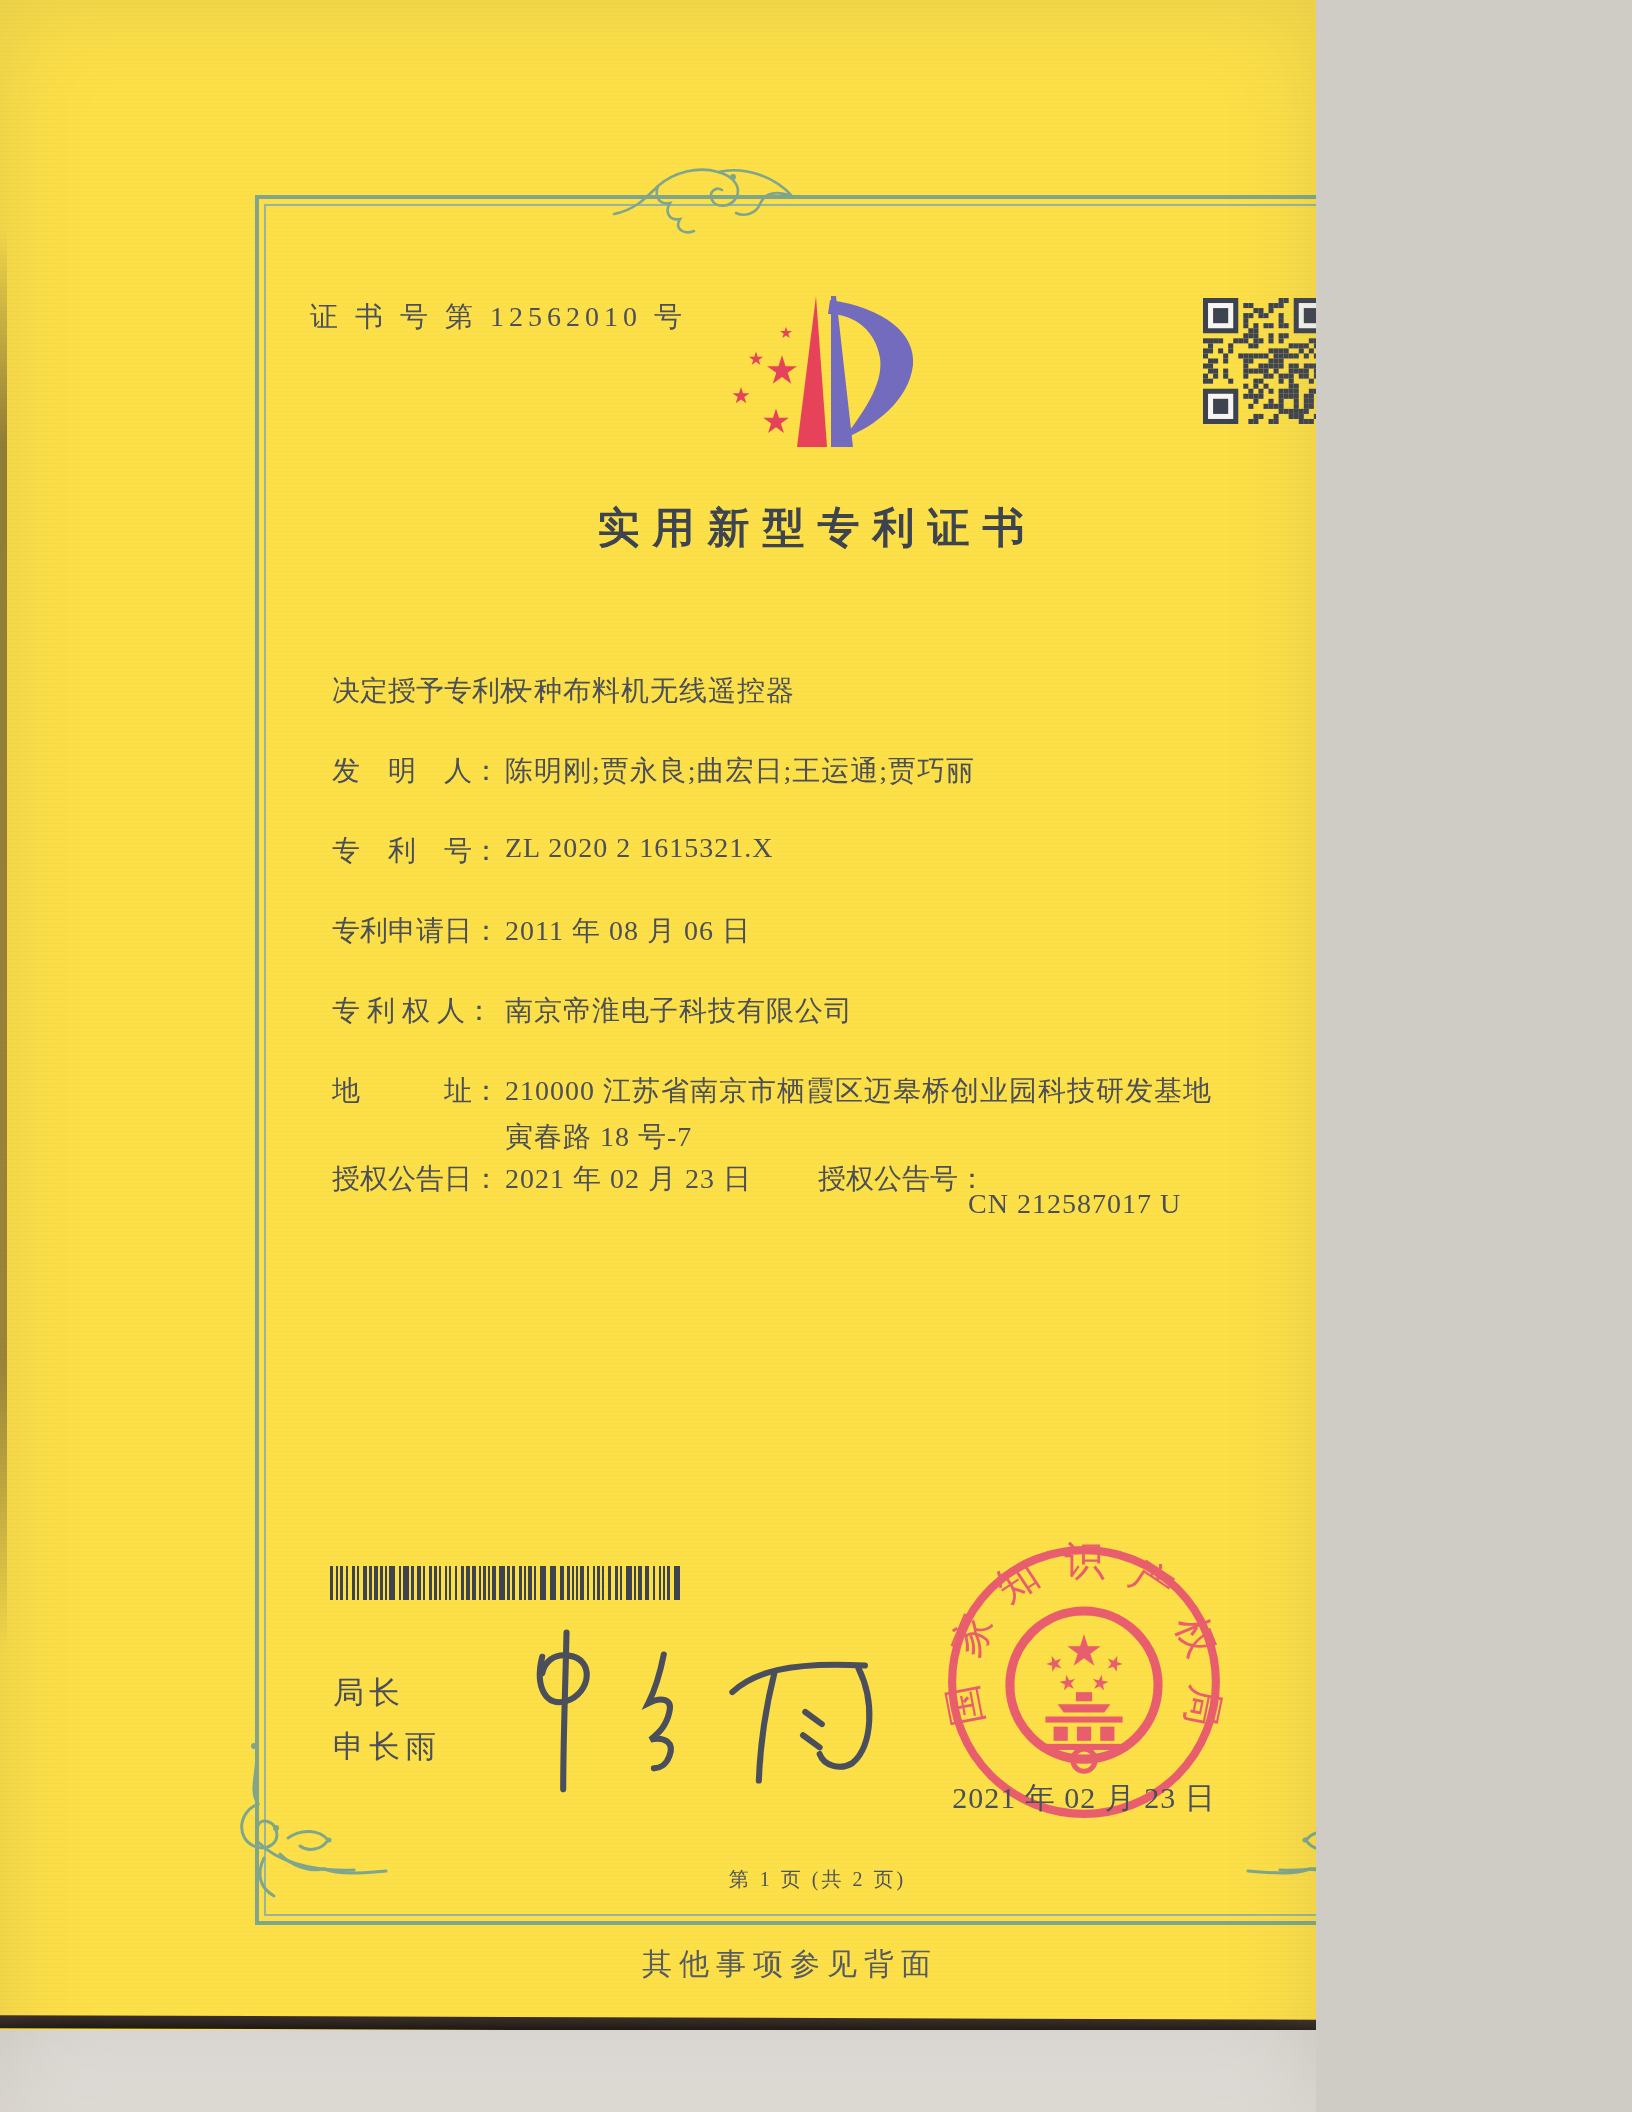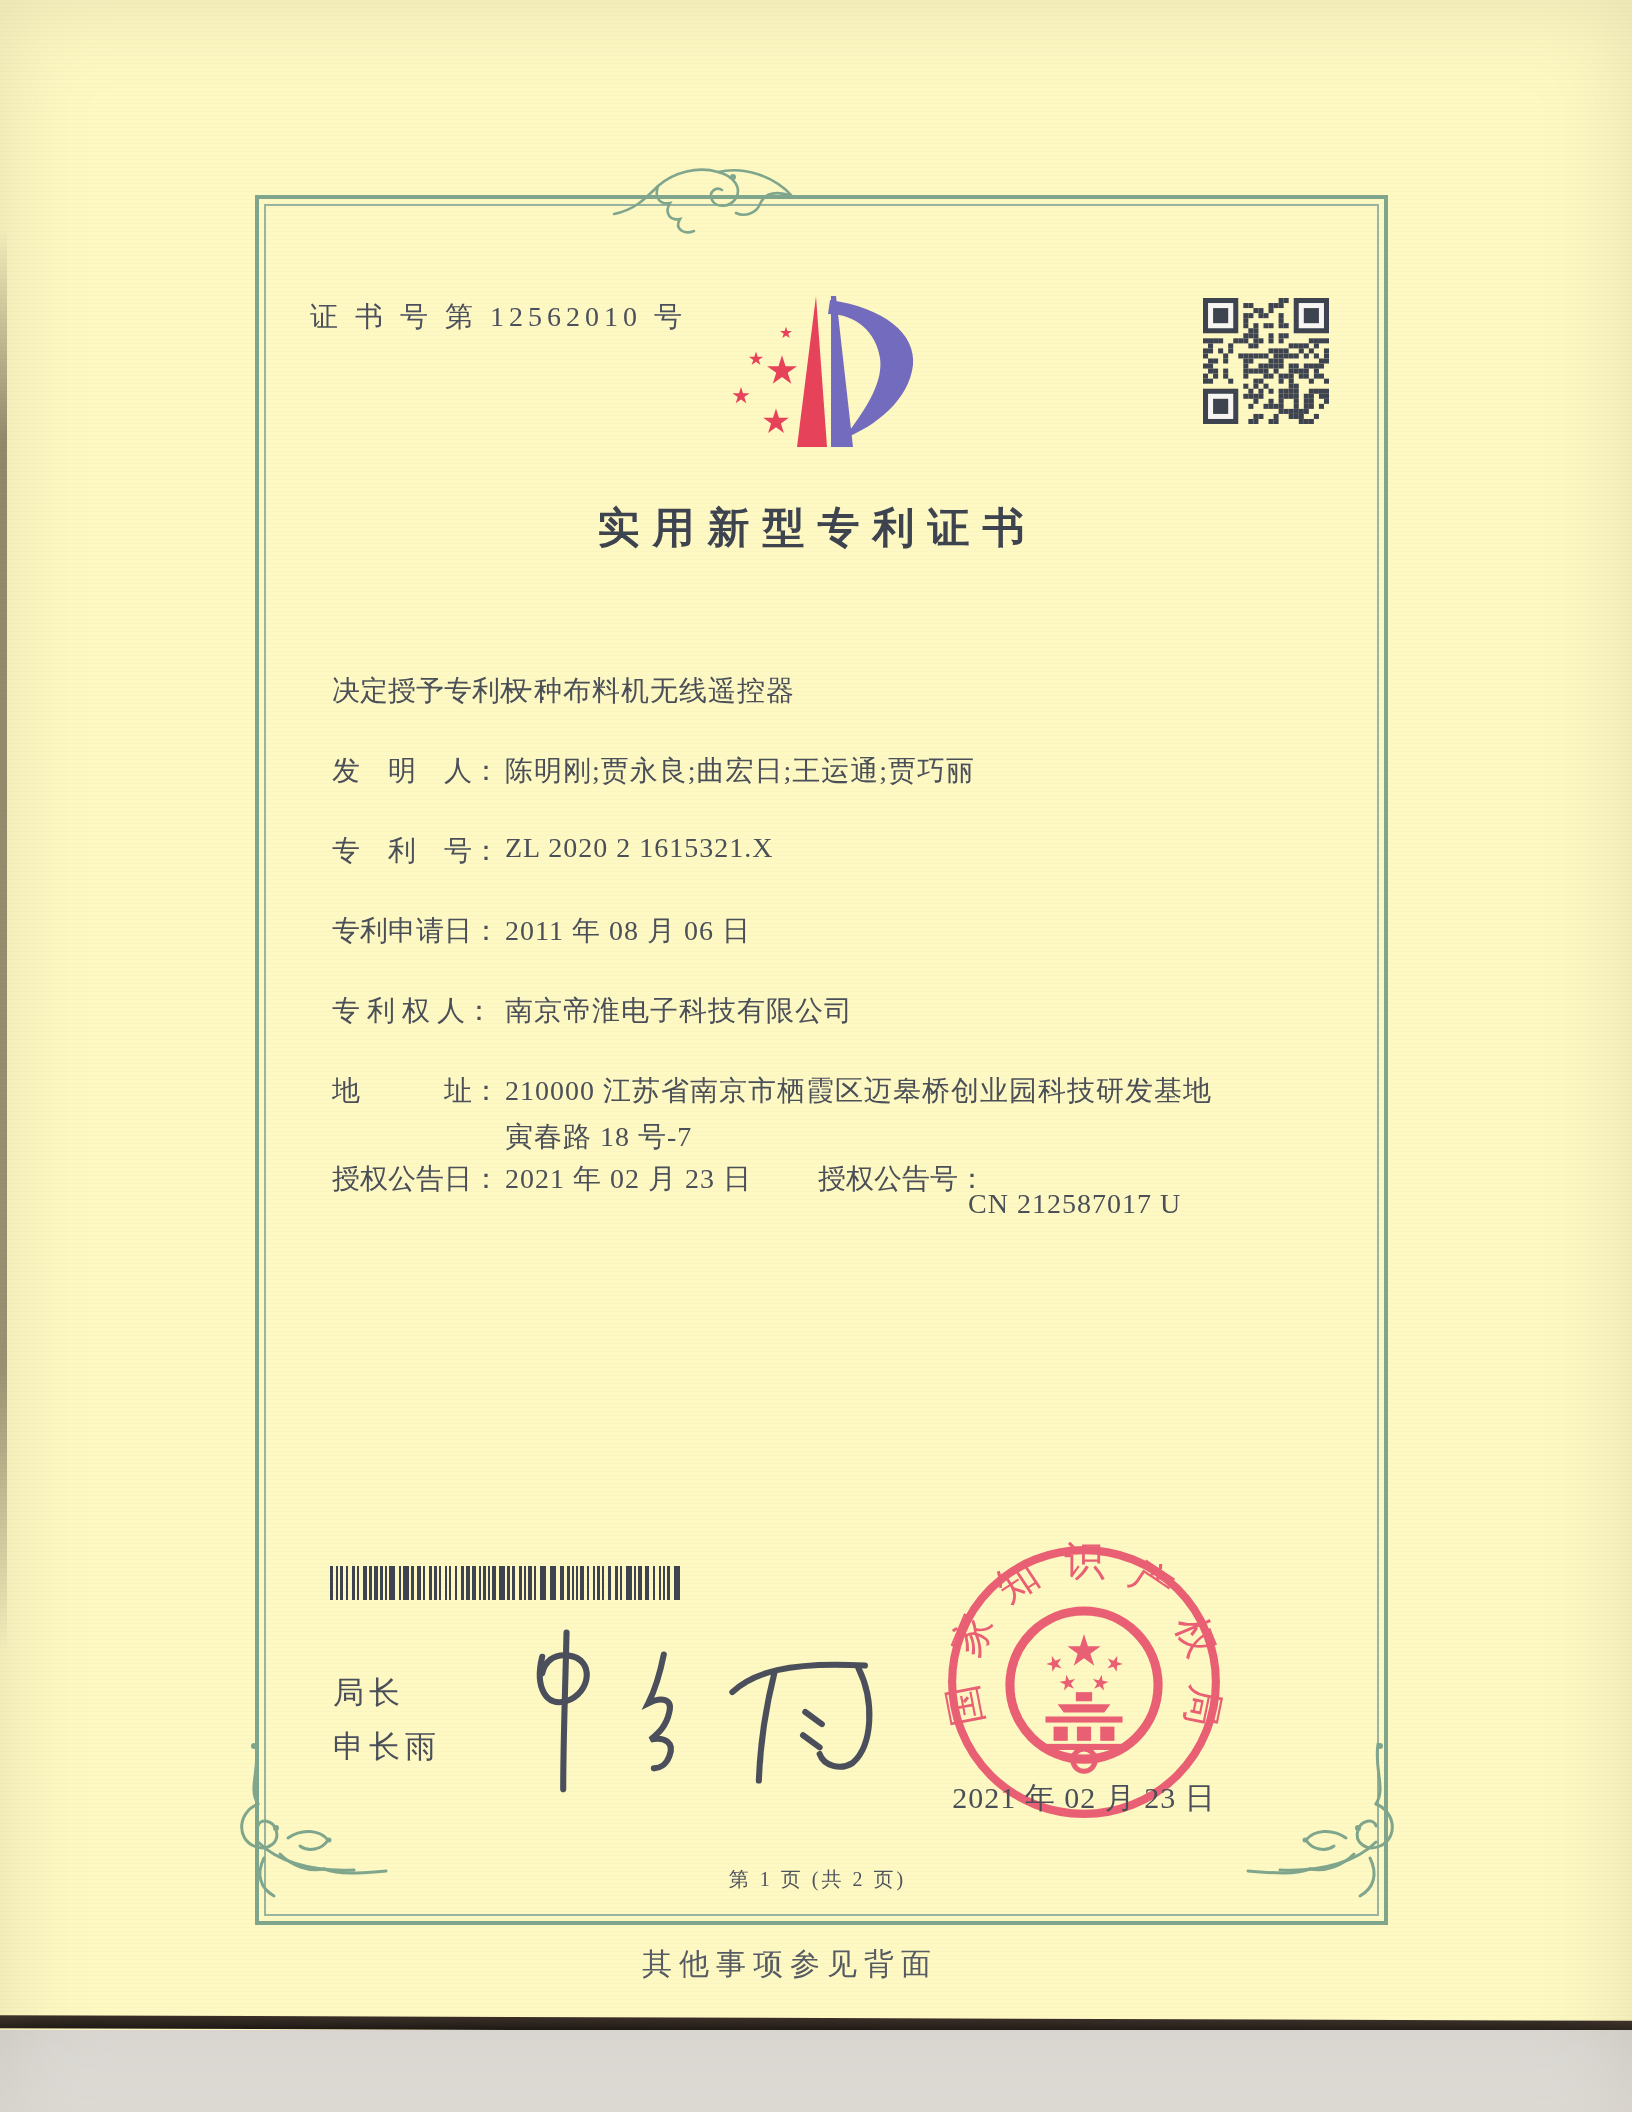--- a/index.html
+++ b/index.html
@@ -1,17 +1,17 @@
 <!DOCTYPE html>
 <html><head>
 <meta charset="utf-8">
 <style>
   html,body{margin:0;padding:0;background:#cfccc6;}
-  .photo{position:relative;width:1632px;height:2112px;overflow:hidden;
-    background:#fef9c3;font-family:"Liberation Serif","DejaVu Serif",serif;color:#474c55;}
+  .photo{position:relative;width:1316px;height:2112px;overflow:hidden;
+    background:#fde047;font-family:"Liberation Serif","DejaVu Serif",serif;color:#474c55;}
   .paper-texture{position:absolute;inset:0;pointer-events:none;
     background:repeating-linear-gradient(0deg,rgba(110,130,120,0.03) 0 1px,transparent 1px 4px);}
   .photo-shade{position:absolute;inset:0;pointer-events:none;
     box-shadow:inset 0 0 90px rgba(120,110,95,0.18);}
   .left-edge{position:absolute;left:0;top:230px;width:7px;height:1420px;
     background:linear-gradient(to bottom,rgba(62,46,35,0),rgba(62,46,35,.55) 15%,rgba(62,46,35,.5) 80%,rgba(62,46,35,0));}
   .bottom-edge{position:absolute;left:-12px;top:2018px;width:1660px;height:13px;
     background:linear-gradient(#3a2f28,#201a15);transform:rotate(0.2deg);}
   .below-paper{position:absolute;left:0;top:2030px;width:1632px;height:82px;
     background:linear-gradient(#d9d6d1,#e6e3de);}

